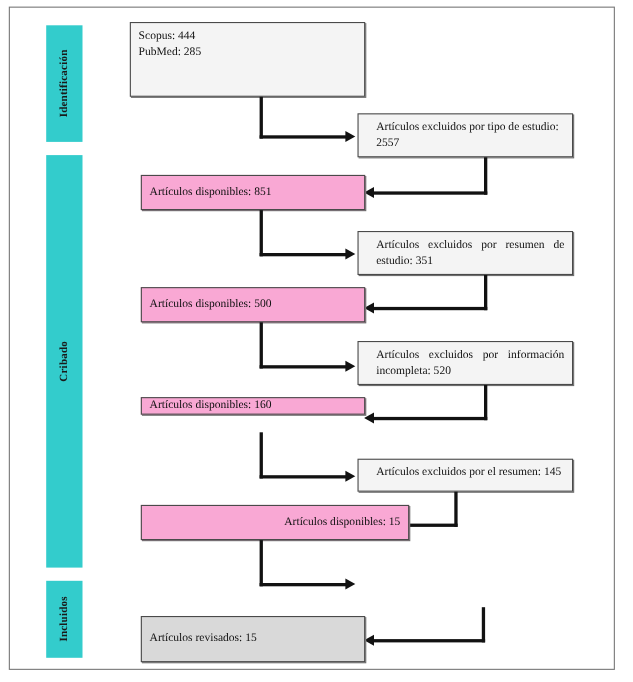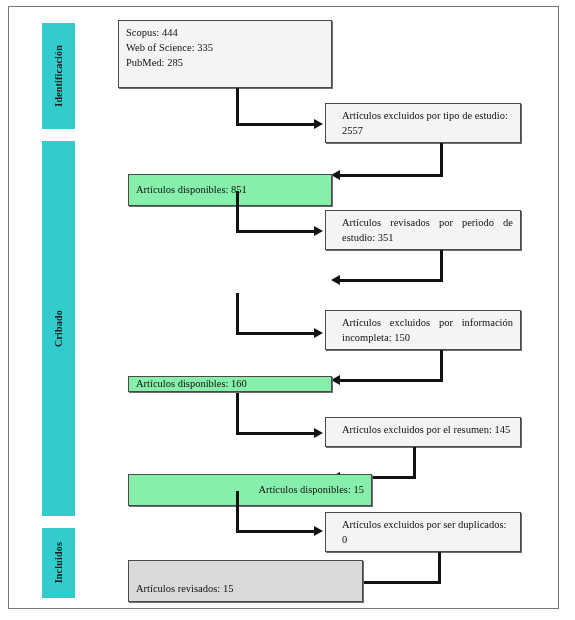--- a/index.html
+++ b/index.html
@@ -56,24 +56,23 @@
     font-size: 10.5px;
     line-height: 1.42;
     color: #111111;
     padding: 5px 7px 4px 7px;
     overflow: hidden;
   }
   .node.sources {
     background: #f4f4f4;
   }
   .node.available {
-    background: #86efac;
+    background: #f9a8d4;
     display: flex;
     align-items: center;
-    margin-top: 15px;
   }
   .node.excluded {
     background: #f4f4f4;
     padding-left: 16px;
   }
   .node.excluded.justify {
     text-align: justify;
     text-align-last: left;
   }
   .node.reviewed {
@@ -126,21 +125,20 @@
   <div class="stage-band" style="left:42px; top:141px; width:33px; height:375px;">
     <span class="stage-label">Cribado</span>
   </div>
 
   <div class="stage-band" style="left:42px; top:528px; width:33px; height:70px;">
     <span class="stage-label">Incluidos</span>
   </div>
 
   <div class="node sources" style="left:118px; top:20px; width:214px; height:68px;">
     <span class="line">Scopus: 444</span>
-    <span class="line">Web of Science: 335</span>
     <span class="line">PubMed: 285</span>
   </div>
 
   <div class="seg v" style="left:236px; top:88px; height:38px;"></div>
   <div class="seg h" style="left:236px; top:123px; width:80px;"></div>
   <div class="arrow right" style="left:314px; top:119px;"></div>
 
   <div class="node excluded" style="left:325px; top:103px; width:196px; height:40px;">
     <span class="wrap">Artículos excluidos por tipo de estudio:</span>
     <span class="wrap">2557</span>
@@ -152,36 +150,39 @@
 
   <div class="node available" style="left:128px; top:159px; width:204px; height:32px;">
     <span>Artículos disponibles: 851</span>
   </div>
 
   <div class="seg v" style="left:236px; top:191px; height:42px;"></div>
   <div class="seg h" style="left:236px; top:230px; width:80px;"></div>
   <div class="arrow right" style="left:314px; top:226px;"></div>
 
   <div class="node excluded justify" style="left:325px; top:210px; width:196px; height:40px;">
-    <span class="wrap" style="text-align:justify; text-align-last:justify;">Artículos revisados por periodo de</span>
+    <span class="wrap" style="text-align:justify; text-align-last:justify;">Artículos excluidos por resumen de</span>
     <span class="wrap">estudio: 351</span>
   </div>
 
   <div class="seg v" style="left:440px; top:250px; height:32px;"></div>
   <div class="seg h" style="left:340px; top:279px; width:103px;"></div>
   <div class="arrow left" style="left:331px; top:275px;"></div>
 
+  <div class="node available" style="left:128px; top:261px; width:204px; height:32px;">
+    <span>Artículos disponibles: 500</span>
+  </div>
 
   <div class="seg v" style="left:236px; top:293px; height:42px;"></div>
   <div class="seg h" style="left:236px; top:332px; width:80px;"></div>
   <div class="arrow right" style="left:314px; top:328px;"></div>
 
   <div class="node excluded justify" style="left:325px; top:310px; width:196px; height:40px;">
     <span class="wrap" style="text-align:justify; text-align-last:justify;">Artículos excluidos por información</span>
-    <span class="wrap">incompleta: 150</span>
+    <span class="wrap">incompleta: 520</span>
   </div>
 
   <div class="seg v" style="left:440px; top:350px; height:32px;"></div>
   <div class="seg h" style="left:340px; top:379px; width:103px;"></div>
   <div class="arrow left" style="left:331px; top:375px;"></div>
 
   <div class="node available" style="left:128px; top:361px; width:204px; height:16px;">
     <span>Artículos disponibles: 160</span>
   </div>
 
@@ -198,26 +199,22 @@
   <div class="arrow left" style="left:331px; top:472px;"></div>
 
   <div class="node available" style="left:128px; top:459px; width:244px; height:32px;justify-content:flex-end;">
     <span>Artículos disponibles: 15</span>
   </div>
 
   <div class="seg v" style="left:236px; top:491px; height:42px;"></div>
   <div class="seg h" style="left:236px; top:530px; width:80px;"></div>
   <div class="arrow right" style="left:314px; top:526px;"></div>
 
-  <div class="node excluded" style="left:325px; top:512px; width:196px; height:40px;">
-    <span class="wrap">Artículos excluidos por ser duplicados:</span>
-    <span class="wrap">0</span>
-  </div>
 
   <div class="seg v" style="left:438px; top:552px; height:32px;"></div>
   <div class="seg h" style="left:340px; top:581px; width:101px;"></div>
   <div class="arrow left" style="left:331px; top:577px;"></div>
 
-  <div class="node reviewed" style="left:128px; top:560px; width:235px; height:42px;align-items:flex-end;">
+  <div class="node reviewed" style="left:128px; top:560px; width:204px; height:42px;">
     <span>Artículos revisados: 15</span>
   </div>
 
 </div>
 
 </body></html>

